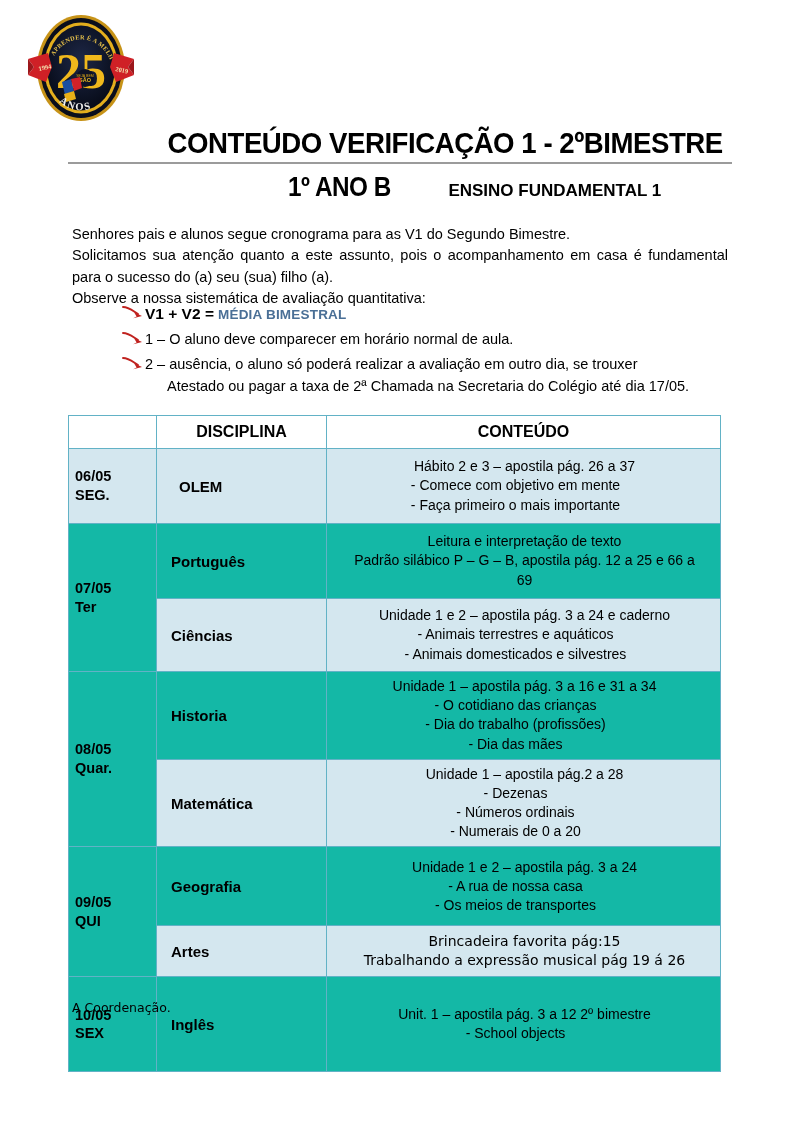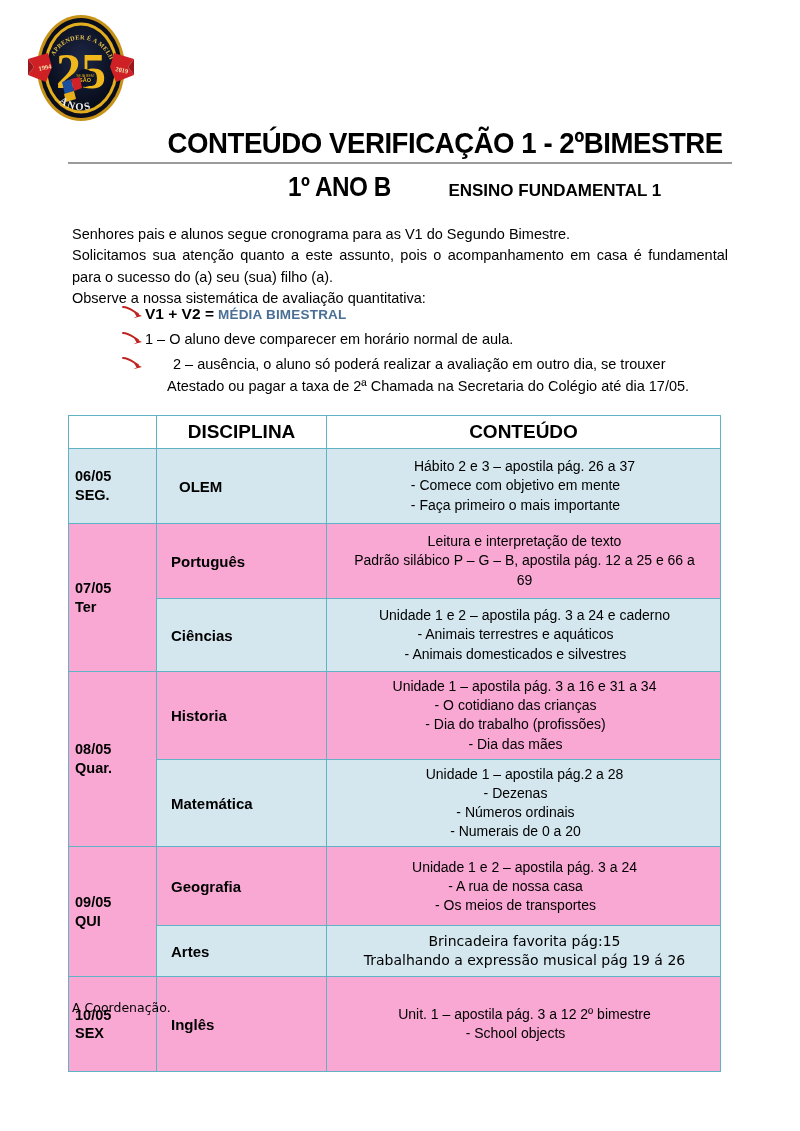--- a/index.html
+++ b/index.html
@@ -141,21 +141,21 @@
     left: 68px;
     top: 415px;
     width: 652px;
     border-collapse: collapse;
     table-layout: fixed;
   }
   .sched-table td, .sched-table th {
     border: 1px solid #62b2c6;
     vertical-align: middle;
     padding: 4px 6px;
-    font-size: 19px;
+    font-size: 16px;
   }
   .col-date   { width: 88px; }
   .col-disc   { width: 170px; }
   .col-cont   { width: 394px; }
 
   .hdr {
     text-align: center;
     font-weight: bold;
     font-size: 15px;
     height: 24px;
@@ -181,21 +181,21 @@
     line-height: 1.37;
     padding-left: 8px;
     padding-top: 5px;
     padding-bottom: 5px;
   }
   .cont-line { display: block; text-align: center; }
   .cont-line.center { text-align: center; }
   .cont-line.center-pad { text-align: center; padding-right: 18px; }
 
   tr.shaded > td { background: #d4e7ef; }
-  tr.plain  > td { background: #f9a8d4; }
+  tr.plain  > td { background: #14b8a6; }
 
   
   .artes-font {
     font-family: "DejaVu Sans", sans-serif;
     font-size: 12px;
     line-height: 1.45;
   }
   td.disc-cell.artes-disc {
     font-family: "Liberation Sans", sans-serif;
   }
@@ -310,21 +310,21 @@
     </div>
 
     <div class="bullet-row">
       <span class="bullet-arrow">
         <svg width="22" height="16" viewBox="0 0 22 16" xmlns="http://www.w3.org/2000/svg" aria-hidden="true">
           <path d="M1 2 C 7 2, 11 6, 16 9" stroke="#c0221f" stroke-width="1.9" fill="none" stroke-linecap="round"></path>
           <path d="M20 11 L 12 7.2 L 14.6 11.6 L 11.2 13.2 Z" fill="#c0221f"></path>
         </svg>
       </span>
       <span class="bullet-text">
-        <span class="justify" style="display:block;text-align:justify;margin-left:28px;">2 – ausência, o aluno só poderá realizar a avaliação em outro dia, se trouxer</span>
+        <span class="justify" style="display:block;text-align:justify;">2 – ausência, o aluno só poderá realizar a avaliação em outro dia, se trouxer</span>
         <span class="indent2">Atestado ou pagar a taxa de 2ª Chamada na Secretaria do Colégio até dia 17/05.</span>
       </span>
     </div>
 
   </div>
 
   <table class="sched-table">
     <colgroup>
       <col class="col-date">
         <col class="col-disc">

